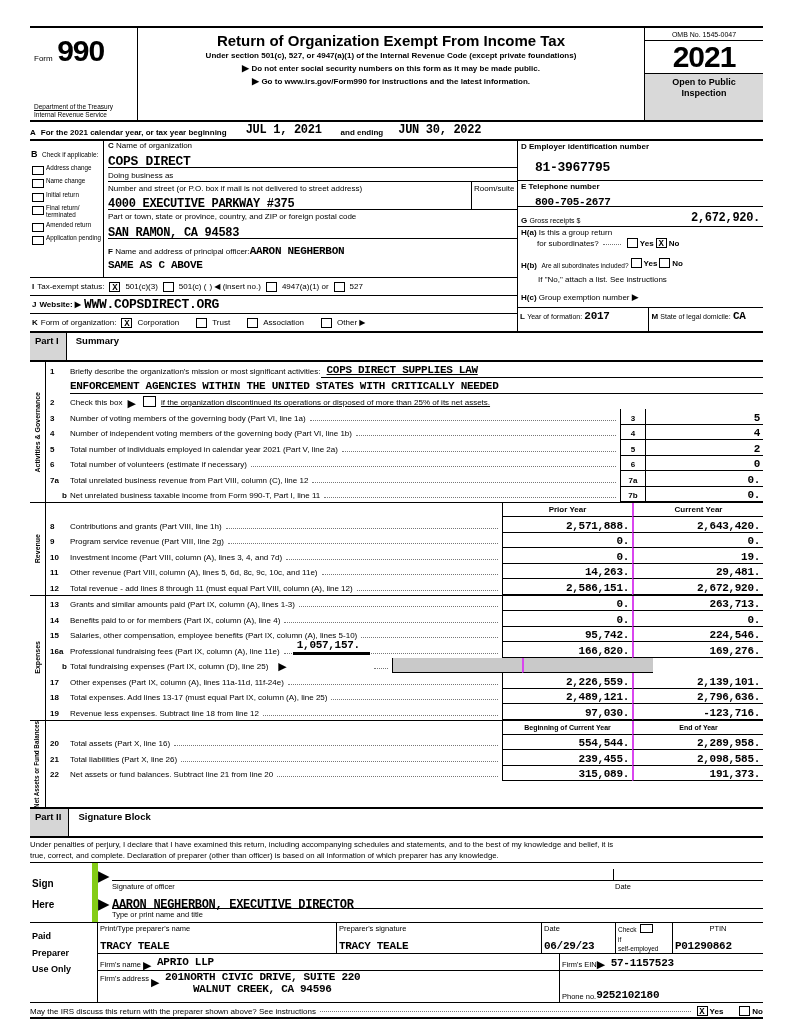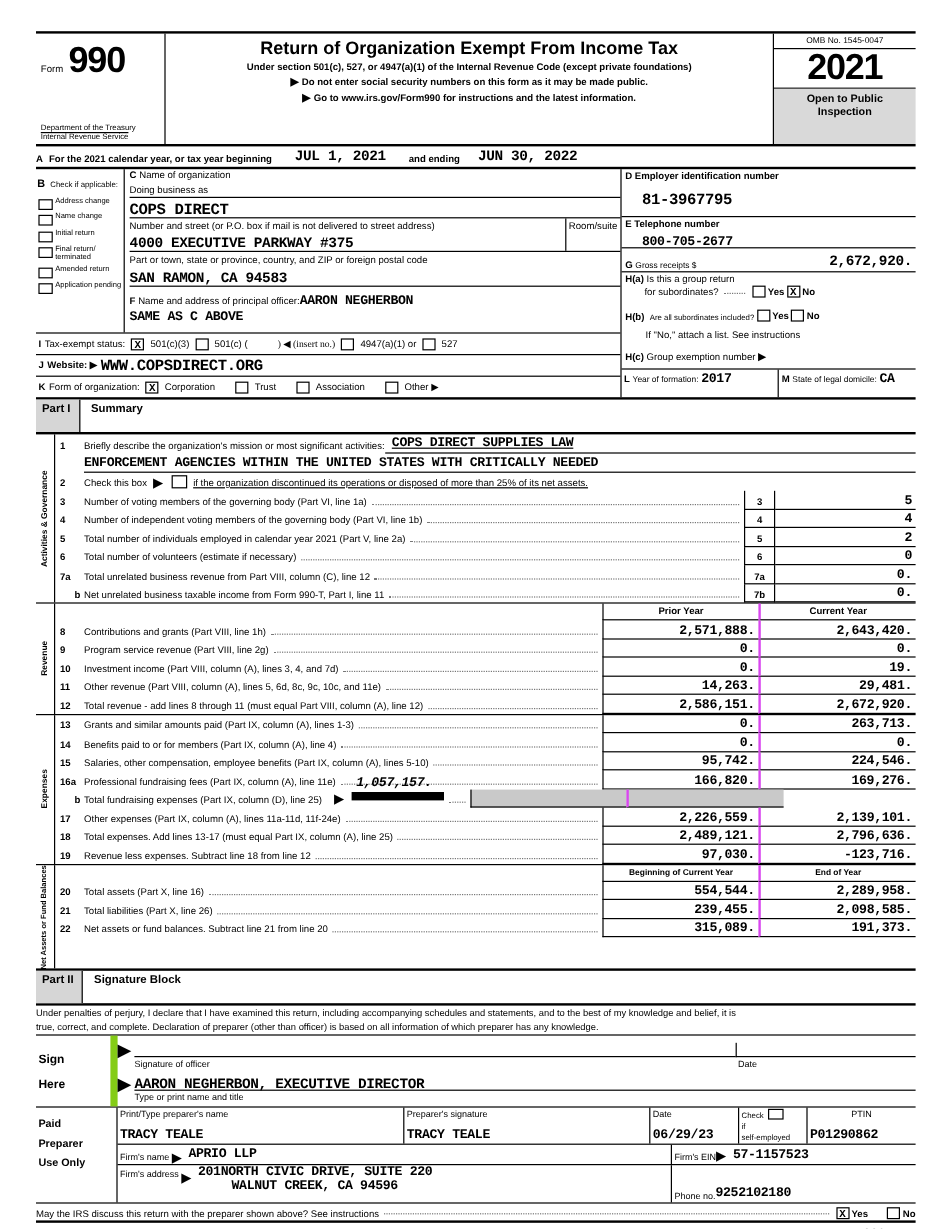--- a/index.html
+++ b/index.html
@@ -167,22 +167,22 @@
               <span class="t">Amended return</span>
             </div>
           <div class="bchk">
               <span class="cb"></span>
               <span class="t">Application pending</span>
             </div>
         </div>
 
         <div class="ccol">
           <div style="height:10px;" class="lab"><b>C</b> <span>Name of organization</span></div>
+          <div class="c-underline" style="height:17px;"><span class="mono" style="font-size:13px;">COPS DIRECT</span></div>
           <div class="c-underline lab" style="height:14px;padding-top:3px;">Doing business as</div>
-          <div class="c-underline" style="height:17px;"><span class="mono" style="font-size:13px;">COPS DIRECT</span></div>
           <div class="c-underline" style="display:flex;">
             <div style="flex:1;">
               <div class="lab" style="height:11px;padding-top:2px;">Number and street (or P.O. box if mail is not delivered to street address)</div>
               <div style="height:16px;"><span class="mono">4000 EXECUTIVE PARKWAY #375</span></div>
             </div>
             <div style="width:46px;border-left:1px solid #000;padding:2px 0 0 2px;" class="lab">Room/suite</div>
           </div>
           <div class="lab" style="height:12px;padding-top:2px;">Part or town, state or province, country, and ZIP or foreign postal code</div>
           <div style="height:16px;"><span class="mono">SAN RAMON, CA  94583</span></div>
           <div style="height:16px;border-top:1px solid #000;padding-top:1px;">
@@ -192,21 +192,21 @@
         </div>
       </div>
 
       <div class="ijk">
         <span class="blab">I</span>
         <span class="lab">Tax-exempt status:</span>
         <span class="cb">X</span>
         <span class="lab">501(c)(3)</span>
         <span class="cb"></span>
         <span class="lab">501(c) (</span>
-        <span class="lab" style="margin-left:22px;font-family:Liberation Serif, serif;">) ◀ (insert no.)</span>
+        <span class="lab" style="">) ◀ (insert no.)</span>
         <span class="cb"></span>
         <span class="lab">4947(a)(1) or</span>
         <span class="cb"></span>
         <span class="lab">527</span>
       </div>
       <div class="ijk">
         <span class="blab">J</span>
         <span class="blab">Website: ▶</span>
         <span class="mono" style="font-size:13px;">WWW.COPSDIRECT.ORG</span>
       </div>
@@ -470,21 +470,21 @@
             <span class="mono-s">166,820.</span>
           </span>
         <span class="mcur">
             <span class="mono-s">169,276.</span>
           </span>
       </div>
       <div class="srow">
         <span class="snum" style="text-align:right;padding-right:3px;">b</span>
         <span class="sdesc">Total fundraising expenses (Part IX, column (D), line 25)</span>
         <span style="font-size:11px;line-height:9px;padding:0 6px 2px 10px;">▶</span>
-        <span style="border-bottom:7px solid #000000;padding:0 10px 0 4px;margin-bottom:6px;font-style:italic;"><span class="mono-s">1,057,157.</span></span>
+        <span style="border-bottom:3px solid #000000;padding:0 10px 0 4px;margin-bottom:18px;"><span class="mono-s">1,057,157.</span></span>
         <span class="dots" style="max-width:14px;"></span>
         <span class="mprior shade"></span>
         <span class="mcur shade"></span>
       </div>
       <div class="srow">
         <span class="snum">17</span>
           <span class="sdesc">Other expenses (Part IX, column (A), lines 11a-11d, 11f-24e)</span>
           <span class="dots"></span>
         <span class="mprior">
             <span class="mono-s">2,226,559.</span>

